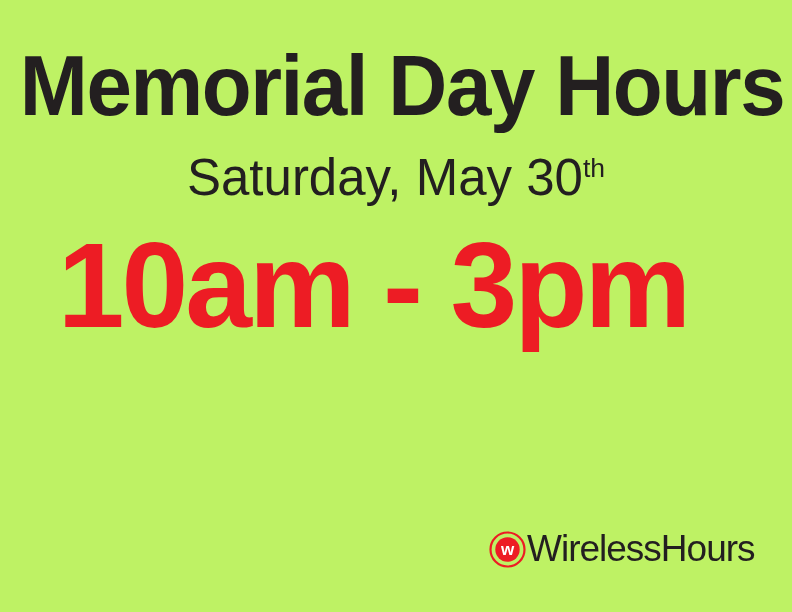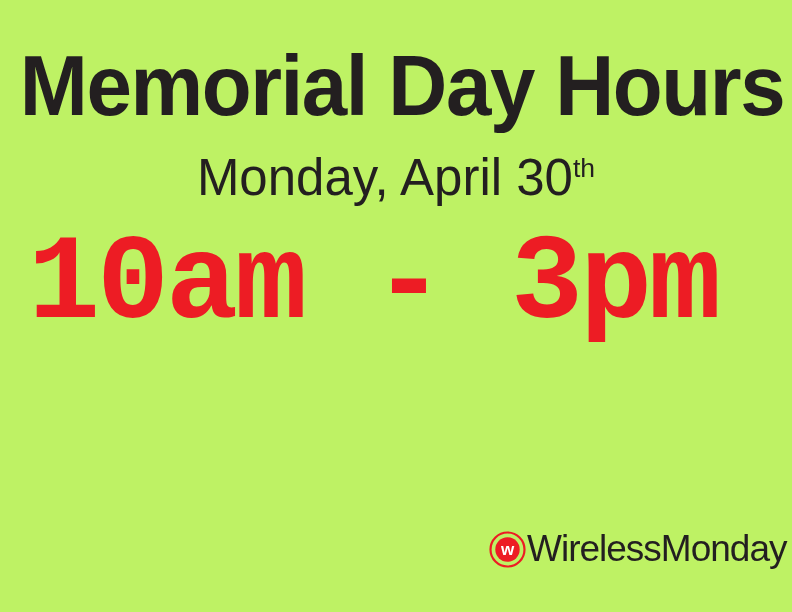--- a/index.html
+++ b/index.html
@@ -62,21 +62,21 @@
     text-align: center;
   }
 
   
   .hours {
     position: absolute;
     top: 225px;
     left: 0;
     width: 746px;
     text-align: center;
-    font-family: Liberation Mono, monospace;
+    font-family: Liberation Sans, sans-serif;
     font-weight: 700;
     font-size: 120px;
     line-height: 1.0;
     letter-spacing: -3px;
     color: #ed1c24;
     white-space: nowrap;
   }
 
   
   .logo {
@@ -112,27 +112,27 @@
   }
 </style>
 </head>
 <body>
 
 <div class="poster">
 
   <div class="headline">Memorial Day Hours</div>
 
   <div class="subtitle">
-    <span>Monday, April 30</span><span class="ordinal">th</span>
+    <span>Saturday, May 30</span><span class="ordinal">th</span>
   </div>
 
   <div class="hours">10am - 3pm</div>
 
   <div class="logo">
     <svg class="logo-mark" viewBox="0 0 37 37">
       <circle cx="18.5" cy="18.5" r="17" fill="none" stroke="#ed1c24" stroke-width="2.2"></circle>
       <circle cx="18.5" cy="18.5" r="12.2" fill="#ed1c24"></circle>
       <text x="18.5" y="24.4" text-anchor="middle" font-family="Liberation Sans, sans-serif" font-size="17" font-weight="700" fill="#ffffff">w</text>
     </svg>
-    <span class="logo-wordmark"><span class="wm-bold">Wireless</span><span class="wm-light">Monday</span></span>
+    <span class="logo-wordmark"><span class="wm-bold">Wireless</span><span class="wm-light">Hours</span></span>
   </div>
 
 </div>
 
 </body></html>

